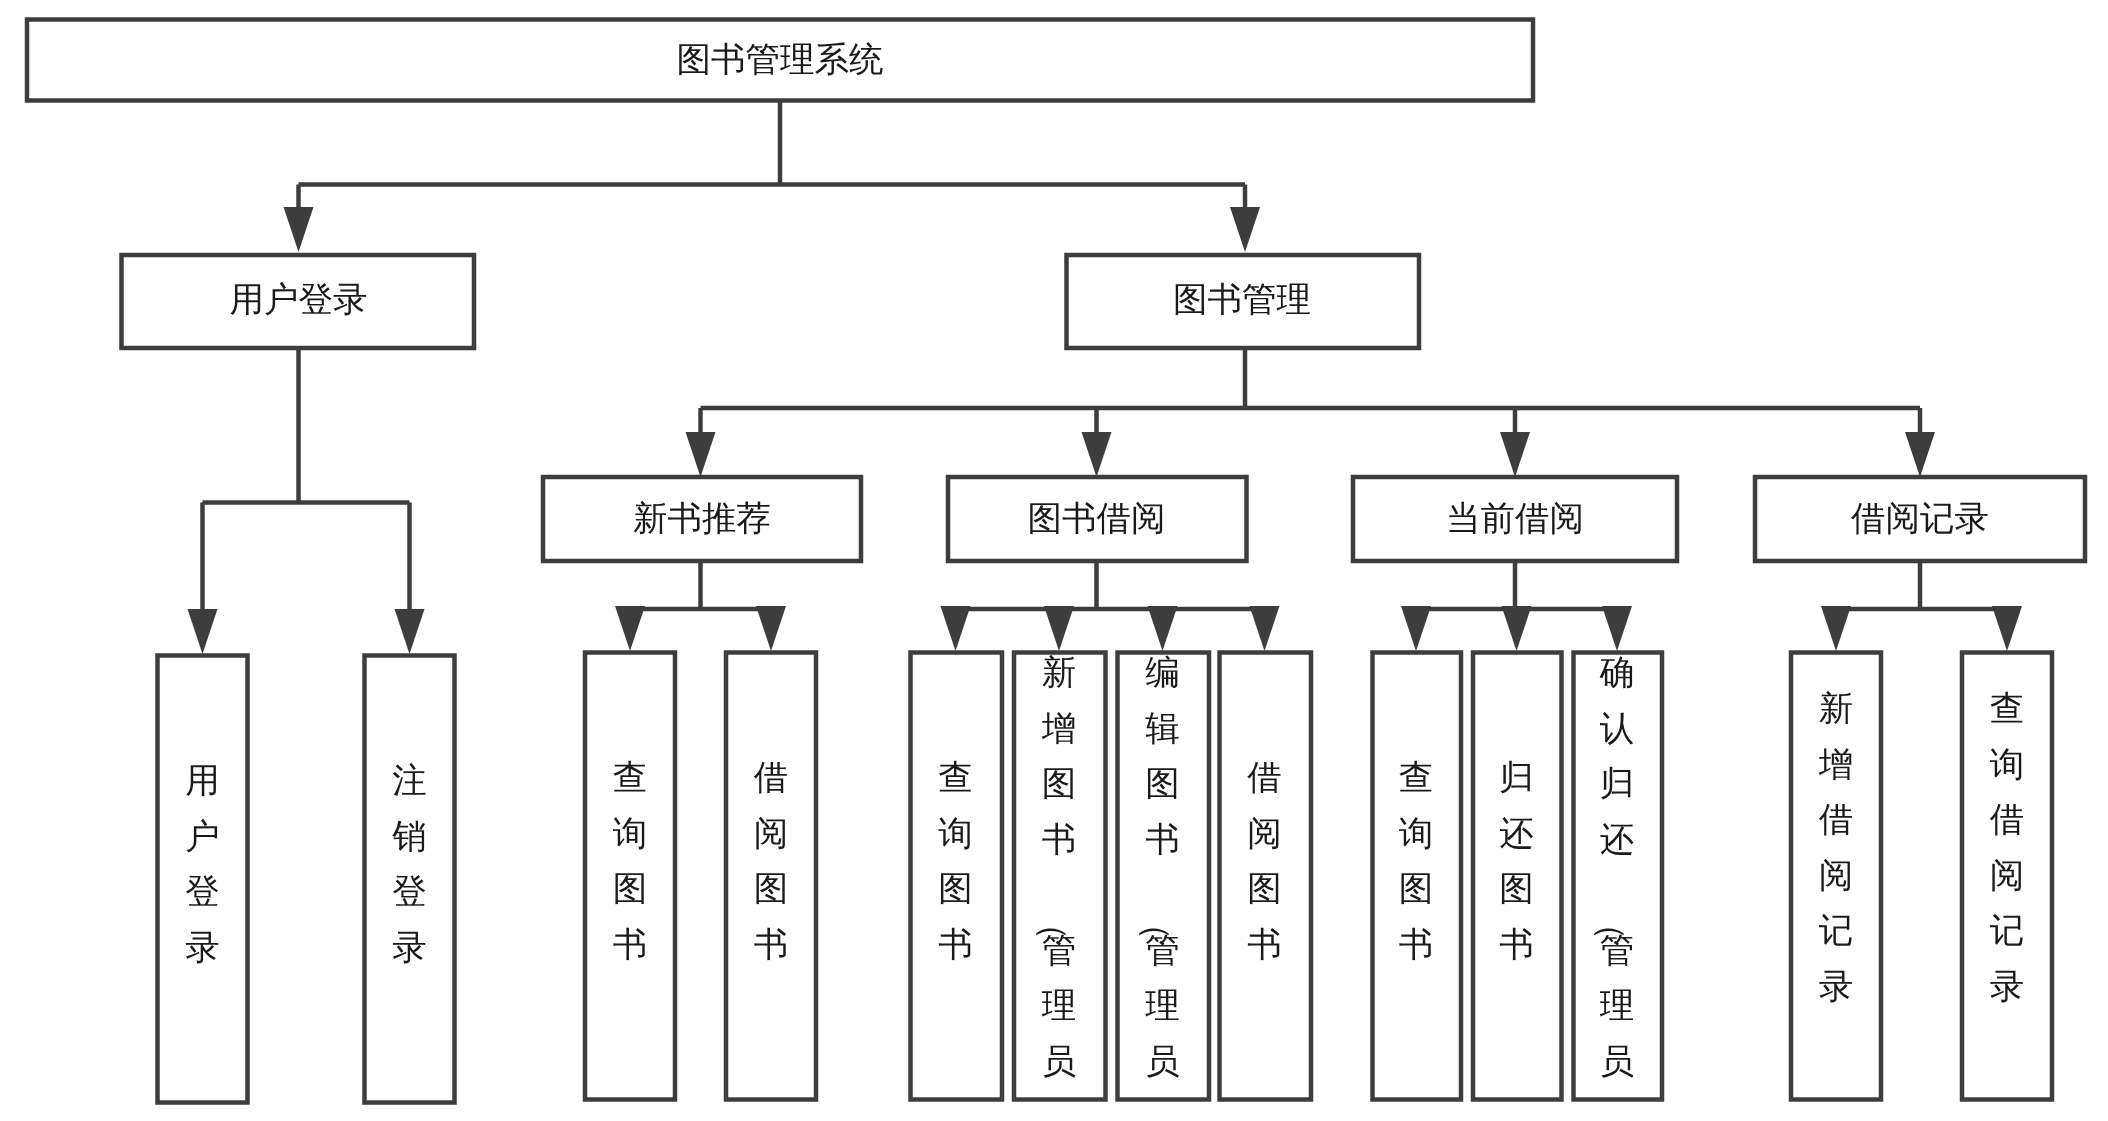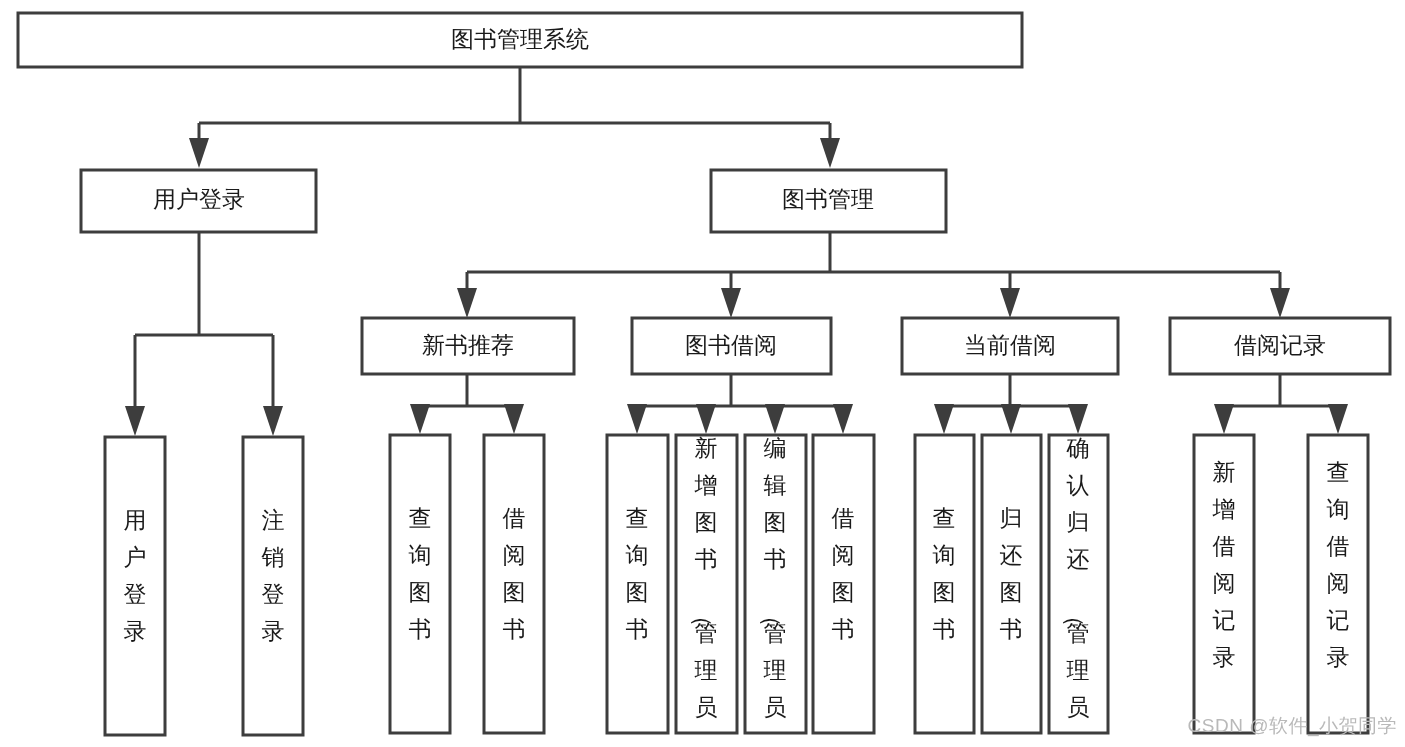--- a/index.html
+++ b/index.html
@@ -219,15 +219,14 @@
       <rect class="node-box" x="1194" y="435" width="60" height="298"></rect>
       <text class="node-label-v" x="1224" y="480"><tspan x="1224" y="480">新</tspan><tspan x="1224" y="517">增</tspan><tspan x="1224" y="554">借</tspan><tspan x="1224" y="591">阅</tspan><tspan x="1224" y="628">记</tspan><tspan x="1224" y="665">录</tspan></text>
     </g>
     <g>
       <rect class="node-box" x="1308" y="435" width="60" height="298"></rect>
       <text class="node-label-v" x="1338" y="480"><tspan x="1338" y="480">查</tspan><tspan x="1338" y="517">询</tspan><tspan x="1338" y="554">借</tspan><tspan x="1338" y="591">阅</tspan><tspan x="1338" y="628">记</tspan><tspan x="1338" y="665">录</tspan></text>
     </g>
 
   </svg>
 
-  <div class="watermark">CSDN @软件_小贺同学</div>
 
 </div>
 
 </body></html>

